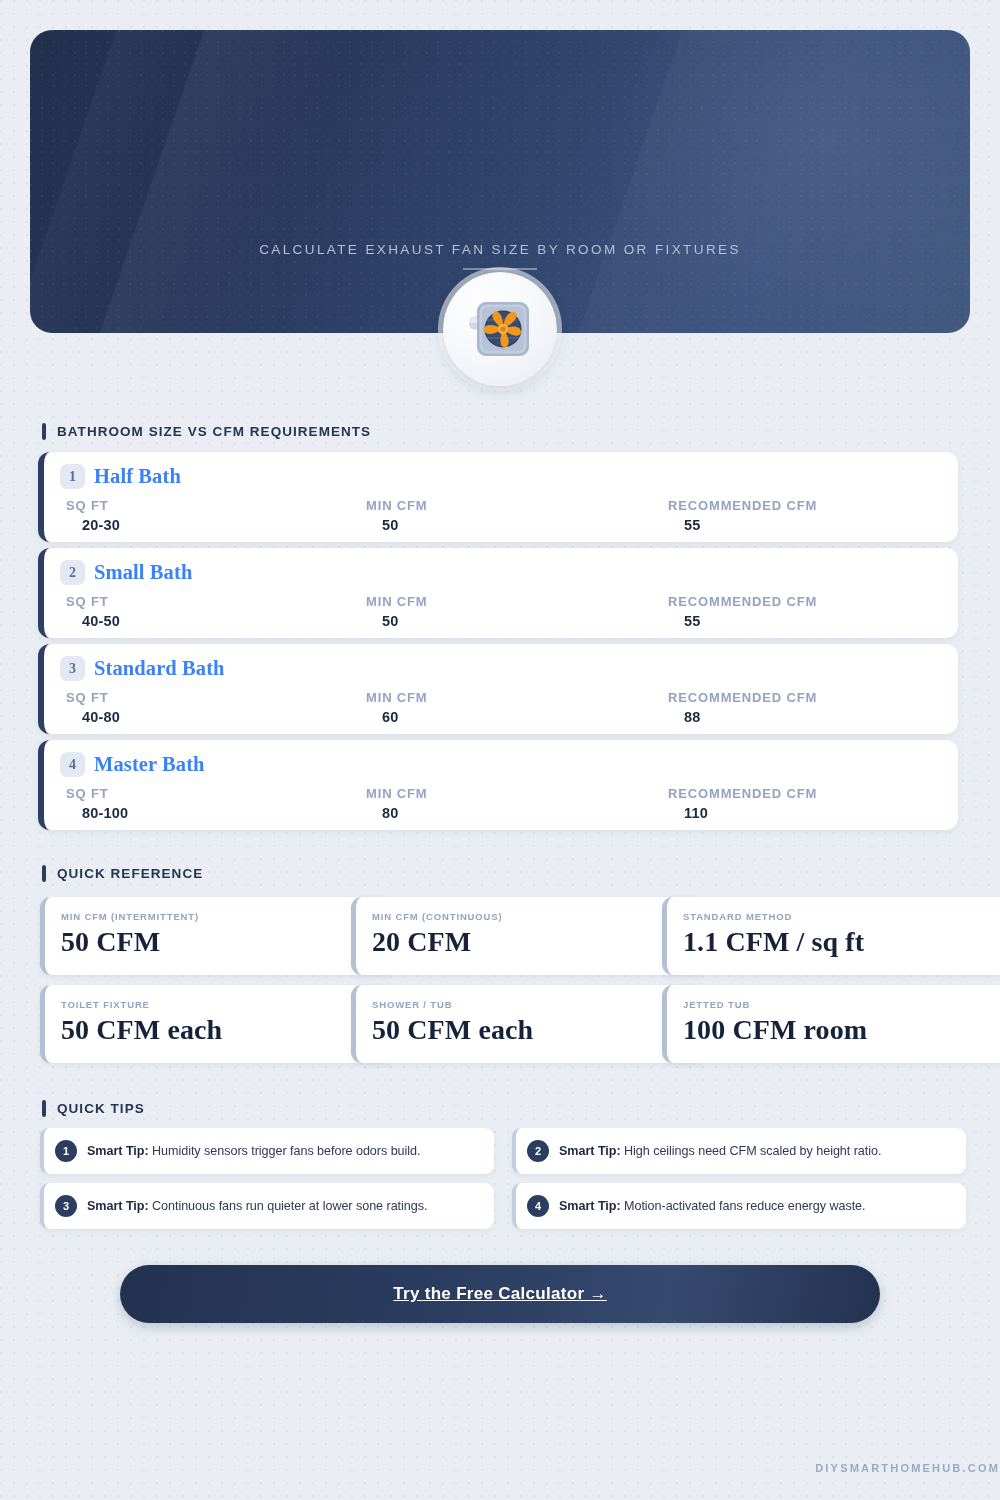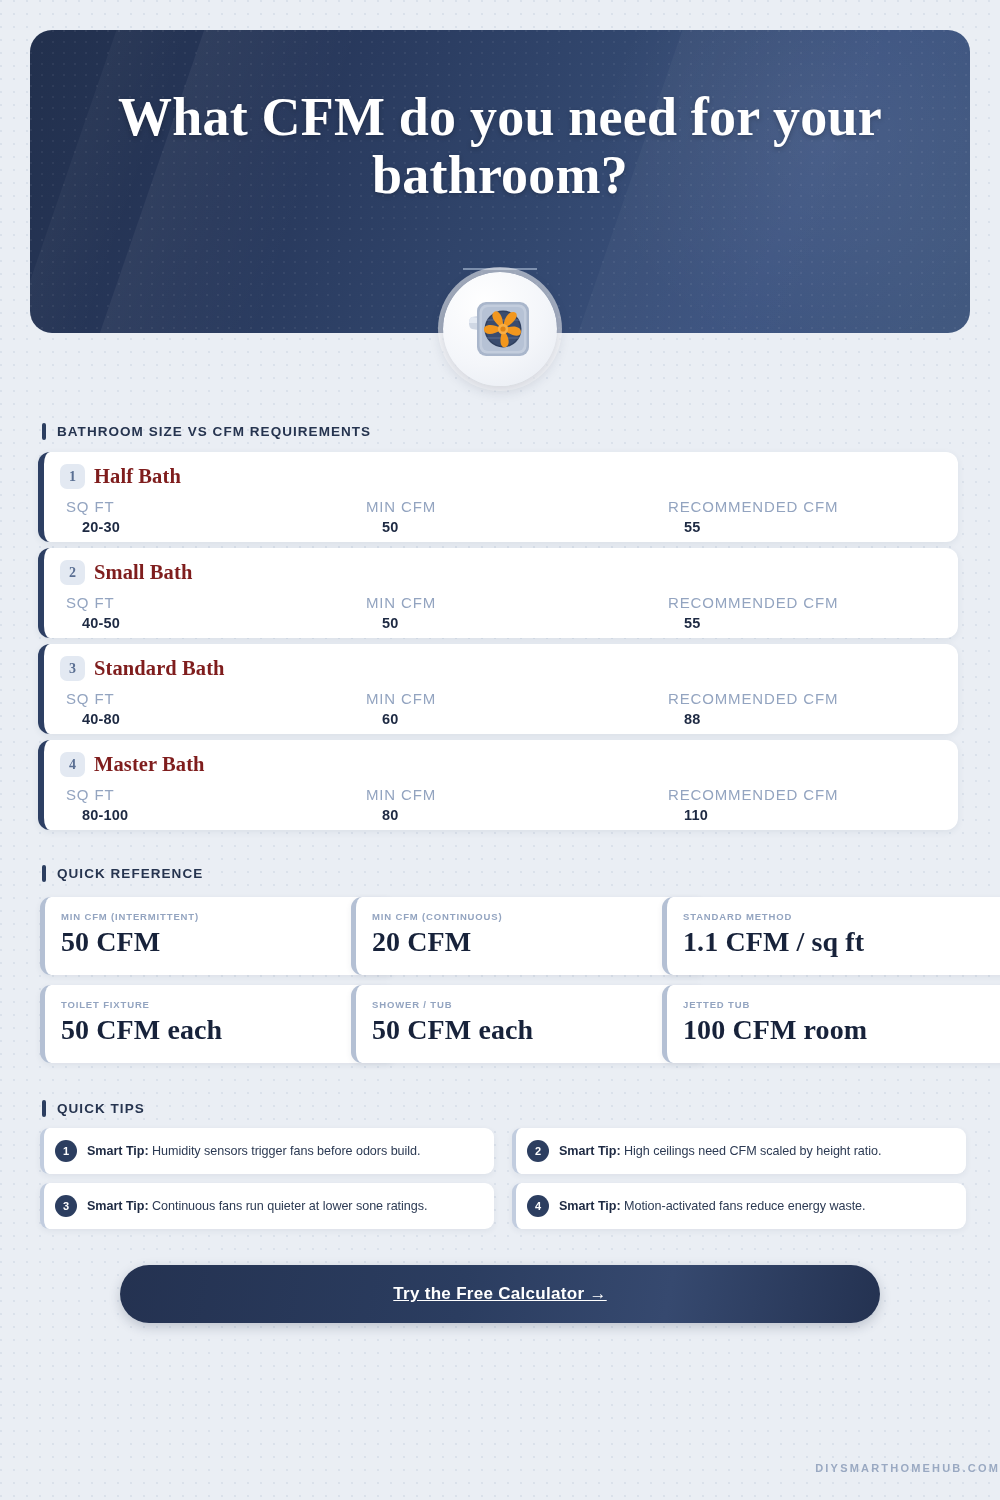--- a/index.html
+++ b/index.html
@@ -160,33 +160,33 @@
     font-size: 14px;
     font-weight: bold;
     display: flex;
     align-items: center;
     justify-content: center;
   }
   .row-name {
     font-family: "Liberation Serif", serif;
     font-weight: bold;
     font-size: 20.5px;
-    color: #7f1d1d;
+    color: #3b82f6;
     letter-spacing: 0.1px;
   }
   .cell {
     position: absolute;
     top: 46px;
   }
   .cell.c1 { left: 22px; }
   .cell.c2 { left: 322px; }
   .cell.c3 { left: 624px; }
   .cell-label {
-    font-size: 15px;
-    font-weight: normal;
+    font-size: 13px;
+    font-weight: bold;
     letter-spacing: 0.85px;
     color: #93a4c0;
     text-transform: uppercase;
     margin-bottom: 4px;
   }
   .cell-value {
     font-size: 14.5px;
     font-weight: bold;
     color: #1d2942;
     letter-spacing: 0.2px;
@@ -291,21 +291,21 @@
 </style>
 </head>
 <body>
 
 <div class="header">
   <div class="hdr-dots"></div>
   <div class="hdr-streak s1"></div>
   <div class="hdr-streak s2"></div>
   <div class="hdr-streak s3"></div>
   <div class="hdr-glow"></div>
-  <div class="hdr-title">What CFM do you need for your bathroom?</div>
+  <div class="hdr-sub">Calculate exhaust fan size by room or fixtures</div>
   <div class="hdr-rule"></div>
 </div>
 
 <div class="icon-badge">
   <svg width="84" height="84" viewBox="0 0 84 84" aria-hidden="true">
 
     <path d="M14 30 q-3 1 -3 6 0 5 3 6 l12 2 0 -16 z" fill="#cfd7e4"></path>
     <path d="M14 30 q-3 1 -3 6 l15 0 0 -4 z" fill="#e4eaf3"></path>
 
     <rect x="19" y="15" width="52" height="54" rx="9" fill="#a9b6cb"></rect>

